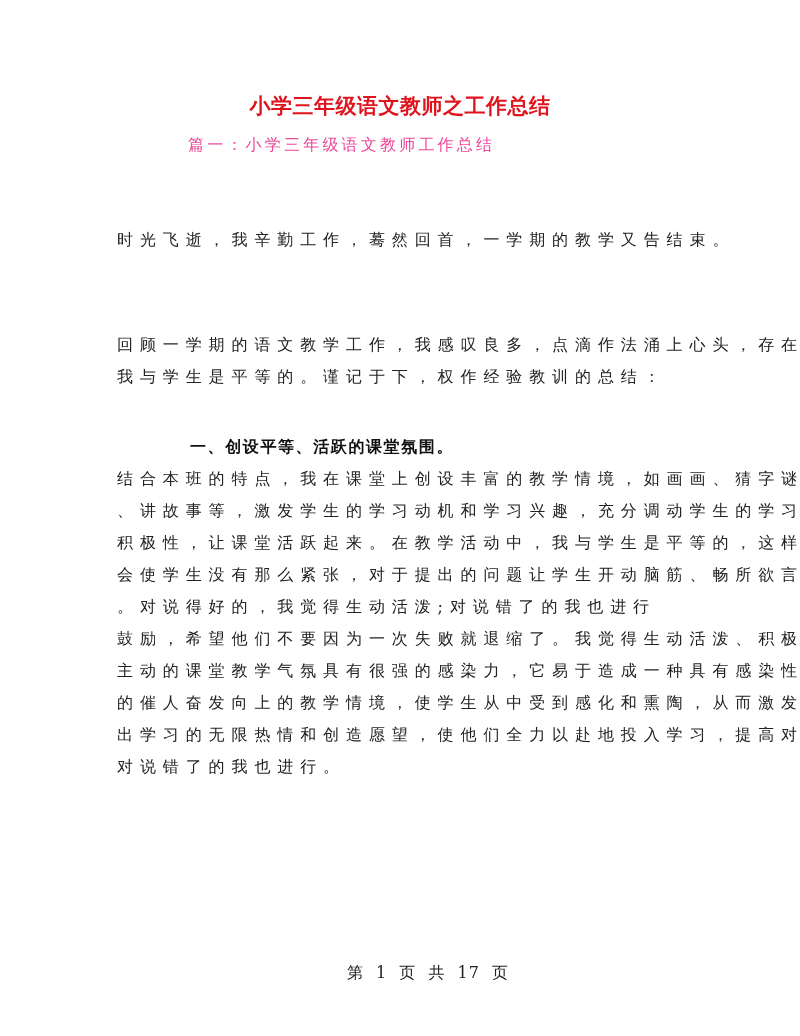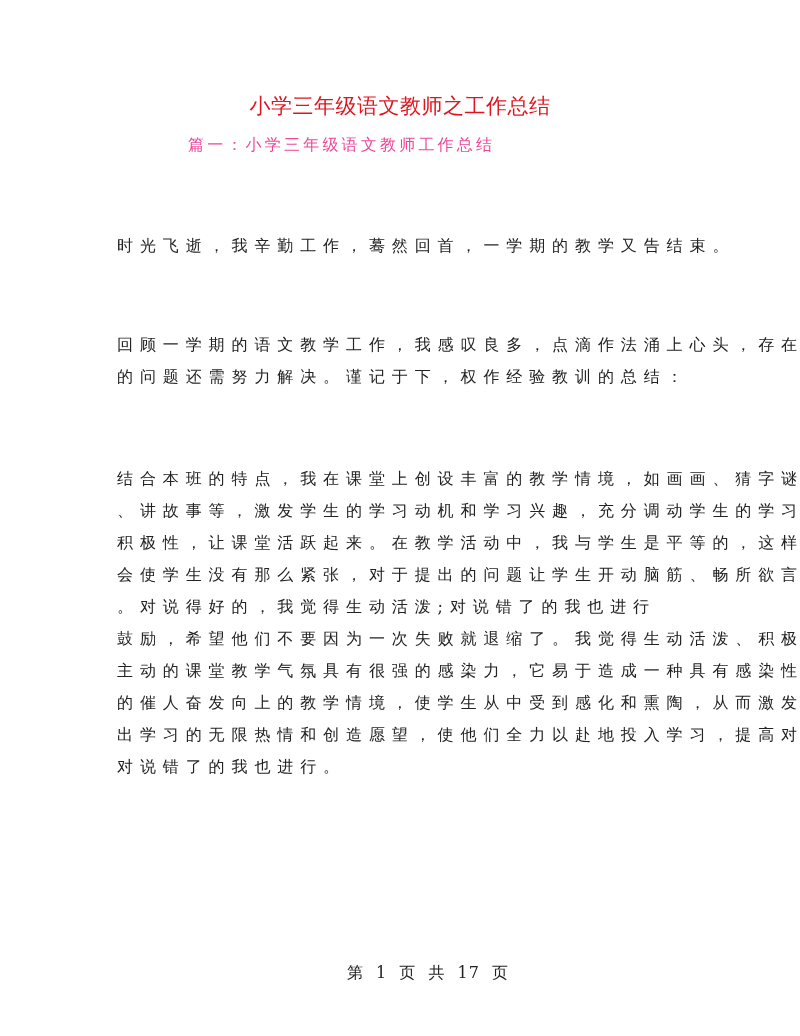--- a/index.html
+++ b/index.html
@@ -20,21 +20,21 @@
       left: 0; top: 0;
       width: 800px; height: 1036px;
       background: #ffffff;
     }
     .title {
       position: absolute;
       left: 0; width: 800px;
       top: 92px;
       text-align: center;
       font-family: "DejaVu Sans", "Liberation Sans", sans-serif;
-      font-weight: normal;
+      font-weight: bold;
       font-size: 21px;
       letter-spacing: 0.5px;
       color: #e0141e;
       line-height: 28px;
     }
     .subtitle {
       position: absolute;
       left: 188px;
       top: 133px;
       font-size: 16px;
@@ -79,25 +79,26 @@
   </style>
 </head>
 <body>
 
 <div class="page">
 
   <div class="title">小学三年级语文教师之工作总结</div>
 
   <div class="subtitle">篇一：小学三年级语文教师工作总结</div>
 
-  <div class="line" style="top:235px;text-align:center;">时光飞逝，我辛勤工作，蓦然回首，一学期的教学又告结束。</div>
+  <div class="line" style="top:229px;text-align:center;">时光飞逝，我辛勤工作，蓦然回首，一学期的教学又告结束。</div>
 
   <div class="line" style="top:334px;">回顾一学期的语文教学工作，我感叹良多，点滴作法涌上心头，存在</div>
-  <div class="line" style="top:366px;">的问题还需努力解决。谨记于下，权作经验教训的总结：</div>
+  <div class="line" style="top:366px;">我与学生是平等的。谨记于下，权作经验教训的总结：</div>
 
+  <div class="heading">一、创设平等、活跃的课堂氛围。</div>
 
   <div class="line" style="top:468px;">结合本班的特点，我在课堂上创设丰富的教学情境，如画画、猜字谜</div>
   <div class="line" style="top:500px;">、讲故事等，激发学生的学习动机和学习兴趣，充分调动学生的学习</div>
   <div class="line" style="top:532px;">积极性，让课堂活跃起来。在教学活动中，我与学生是平等的，这样</div>
   <div class="line" style="top:564px;">会使学生没有那么紧张，对于提出的问题让学生开动脑筋、畅所欲言</div>
   <div class="line" style="top:596px;">。对说得好的，我觉得生动活泼;对说错了的我也进行</div>
   <div class="line" style="top:628px;">鼓励，希望他们不要因为一次失败就退缩了。我觉得生动活泼、积极</div>
   <div class="line" style="top:660px;">主动的课堂教学气氛具有很强的感染力，它易于造成一种具有感染性</div>
   <div class="line" style="top:692px;">的催人奋发向上的教学情境，使学生从中受到感化和熏陶，从而激发</div>
   <div class="line" style="top:724px;">出学习的无限热情和创造愿望，使他们全力以赴地投入学习，提高对</div>

